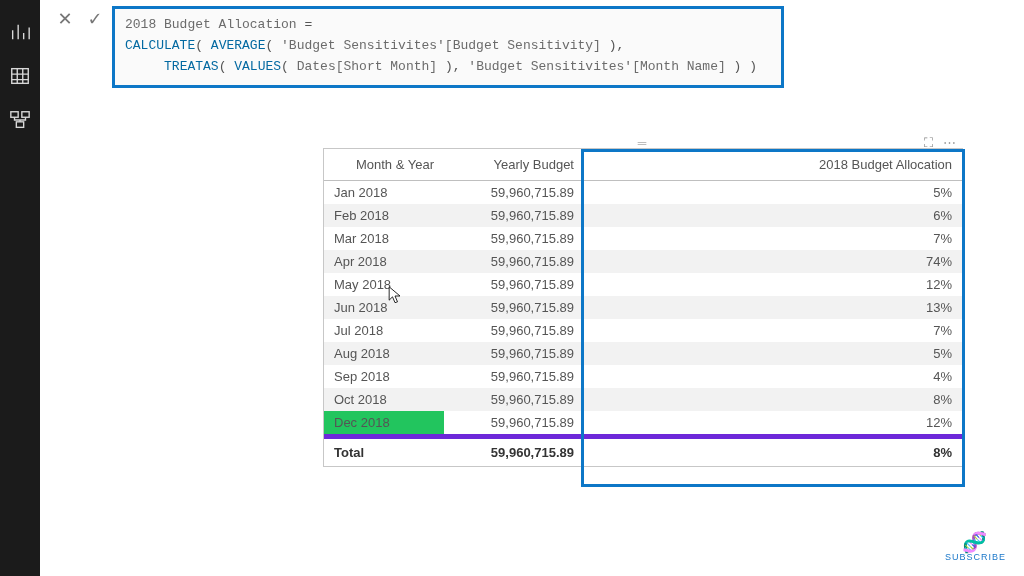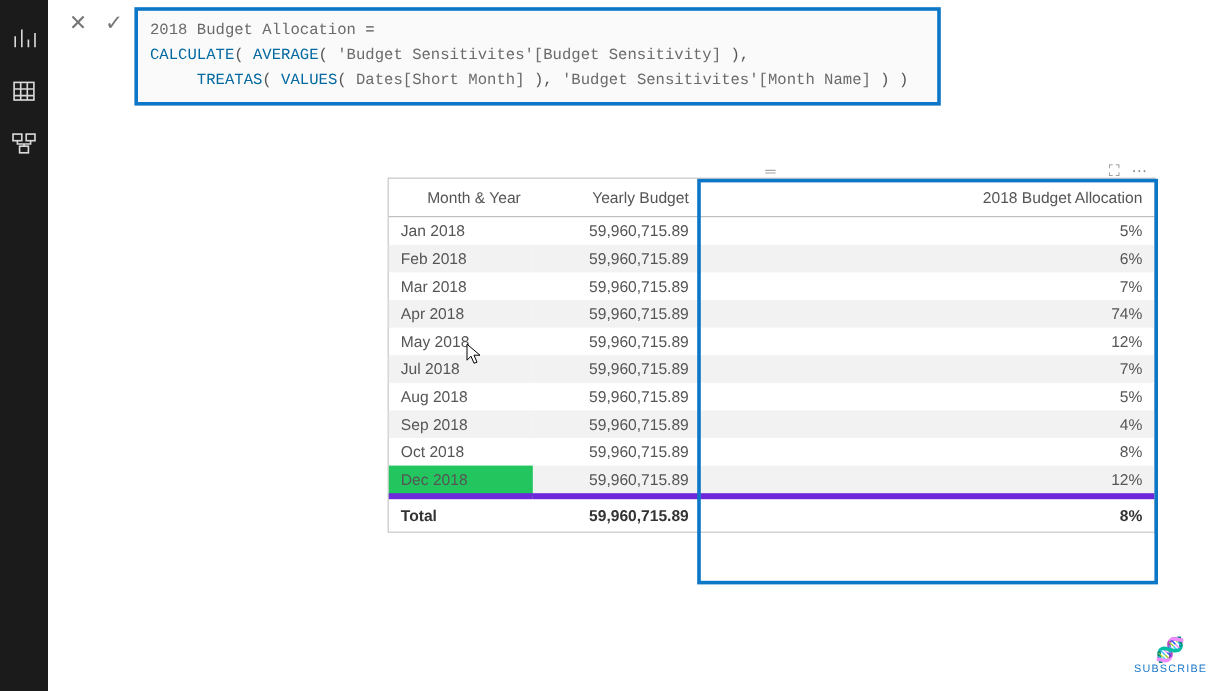--- a/index.html
+++ b/index.html
@@ -205,20 +205,25 @@
             <td>Apr 2018</td>
             <td class="num">59,960,715.89</td>
             <td class="num">74%</td>
           </tr>
           <tr>
             <td>May 2018</td>
             <td class="num">59,960,715.89</td>
             <td class="num">12%</td>
           </tr>
           <tr>
+            <td>Jun 2018</td>
+            <td class="num">59,960,715.89</td>
+            <td class="num">13%</td>
+          </tr>
+          <tr>
             <td>Jul 2018</td>
             <td class="num">59,960,715.89</td>
             <td class="num">7%</td>
           </tr>
           <tr>
             <td>Aug 2018</td>
             <td class="num">59,960,715.89</td>
             <td class="num">5%</td>
           </tr>
           <tr>

